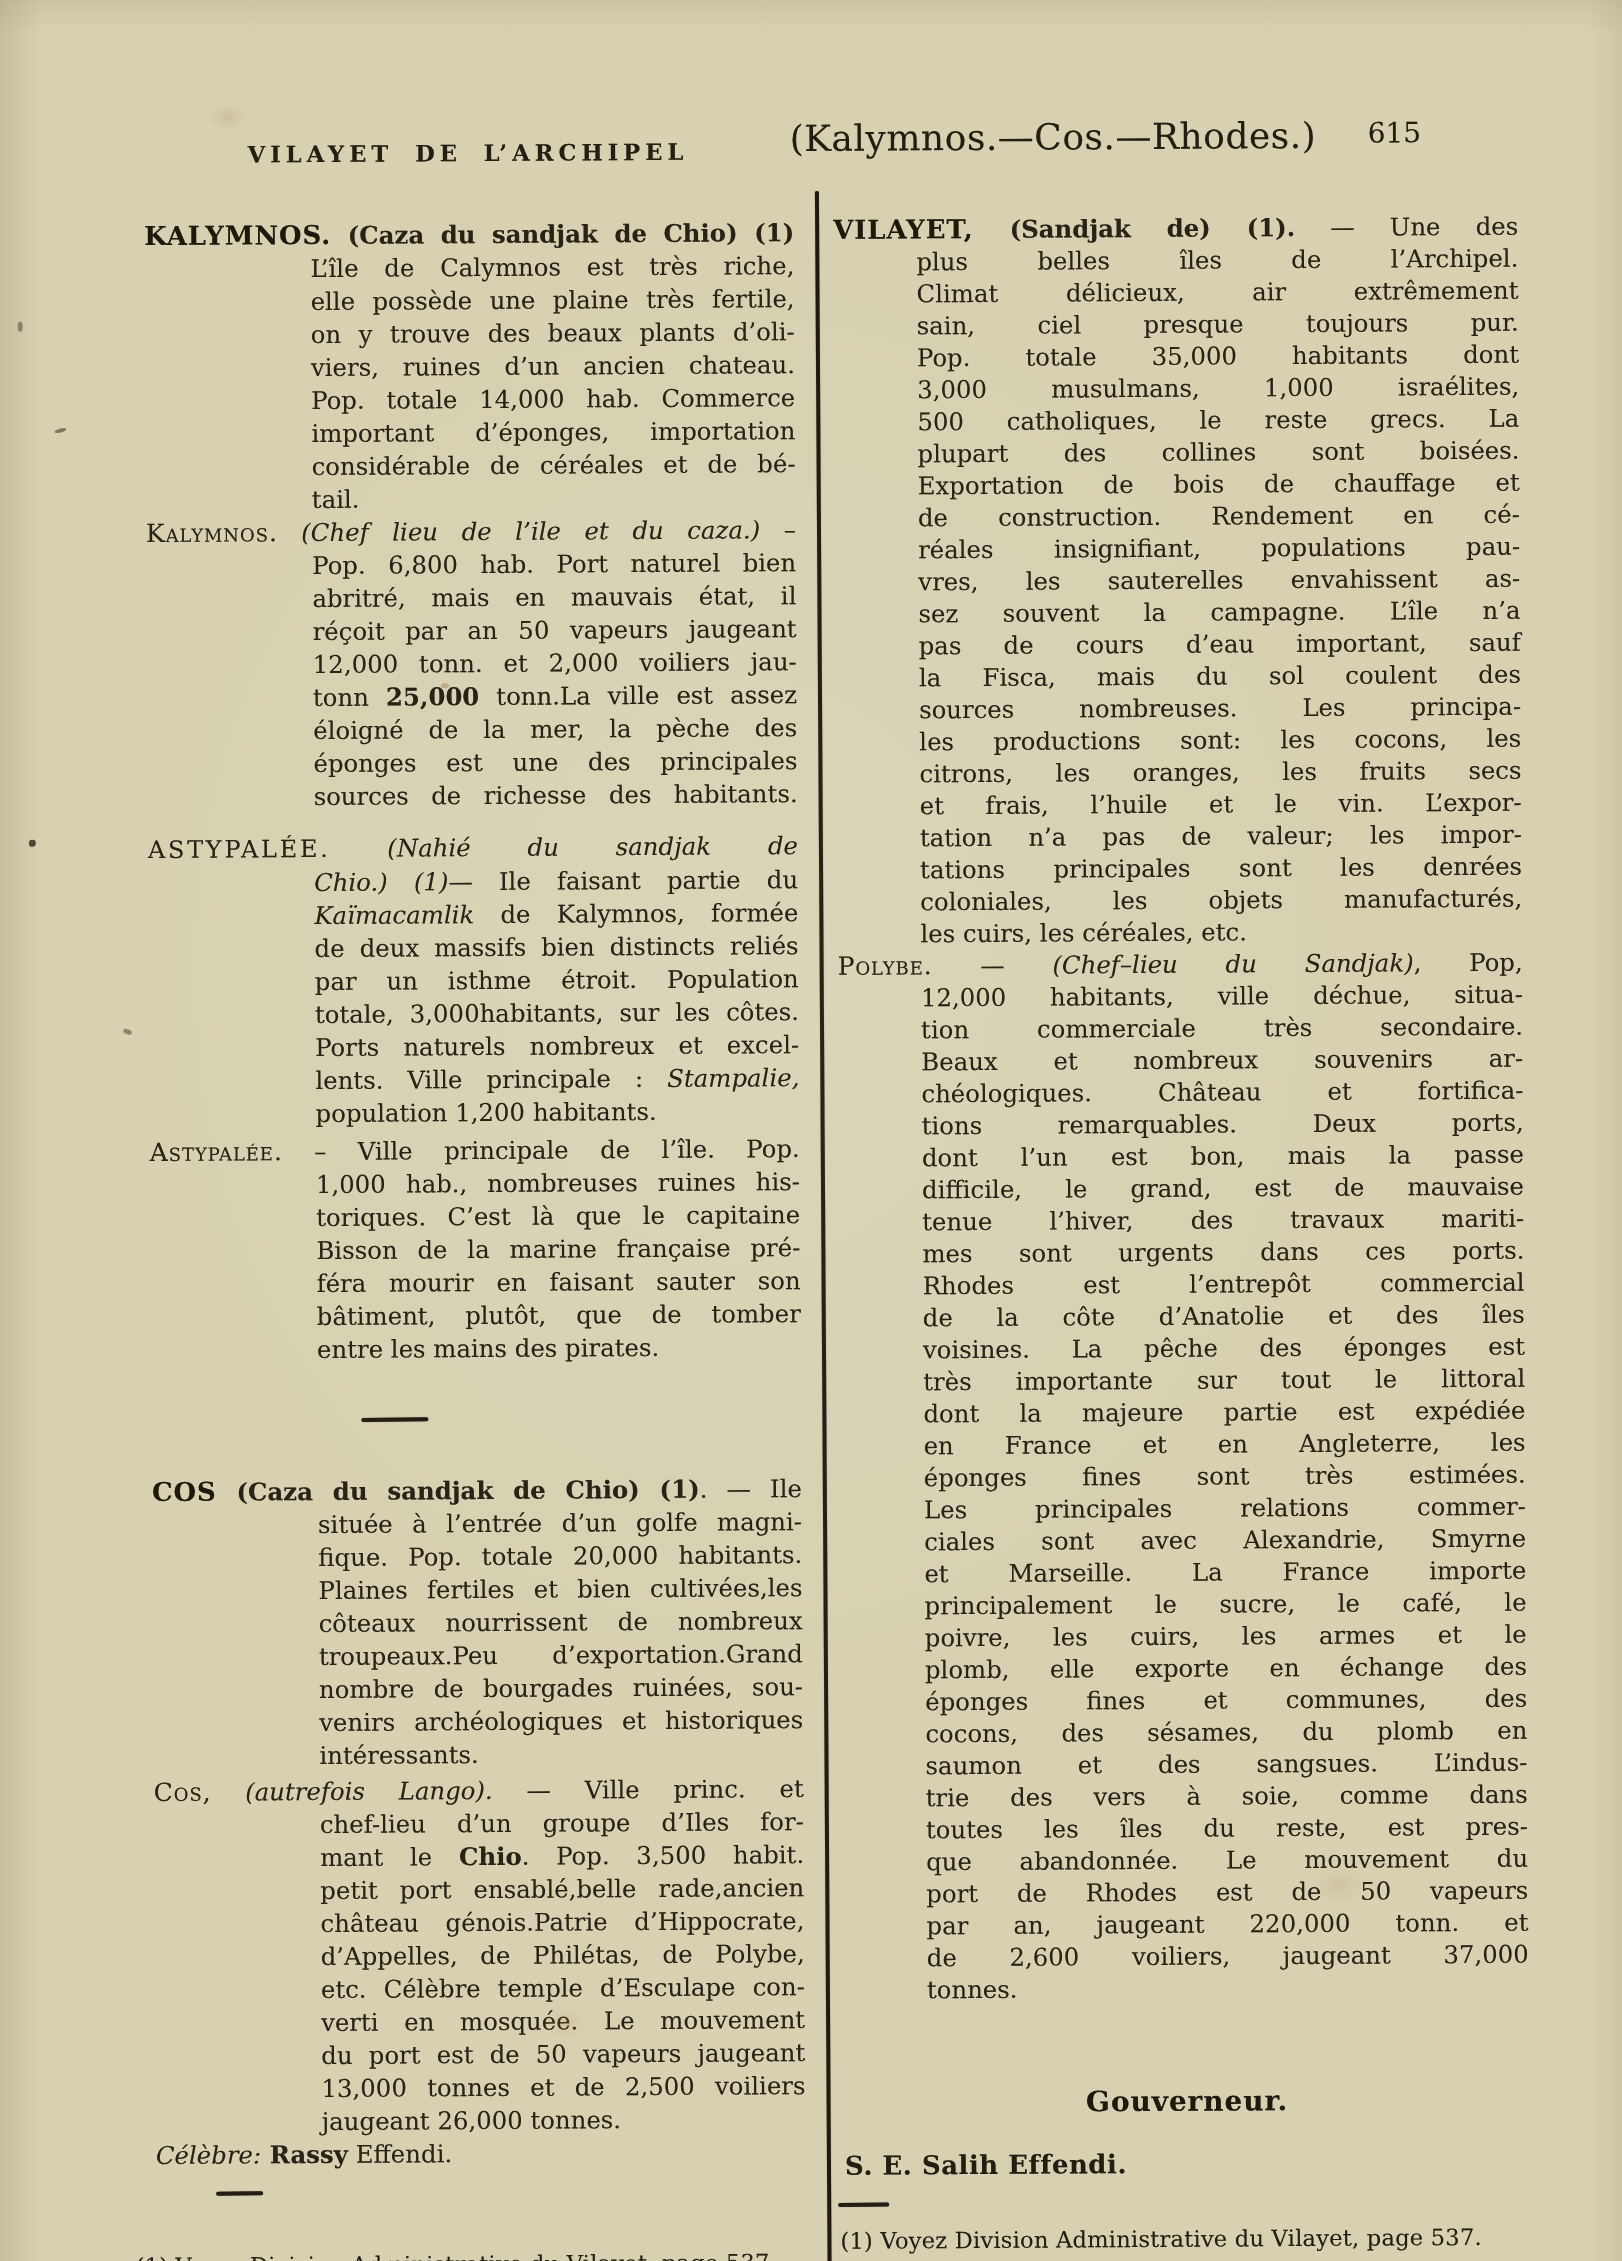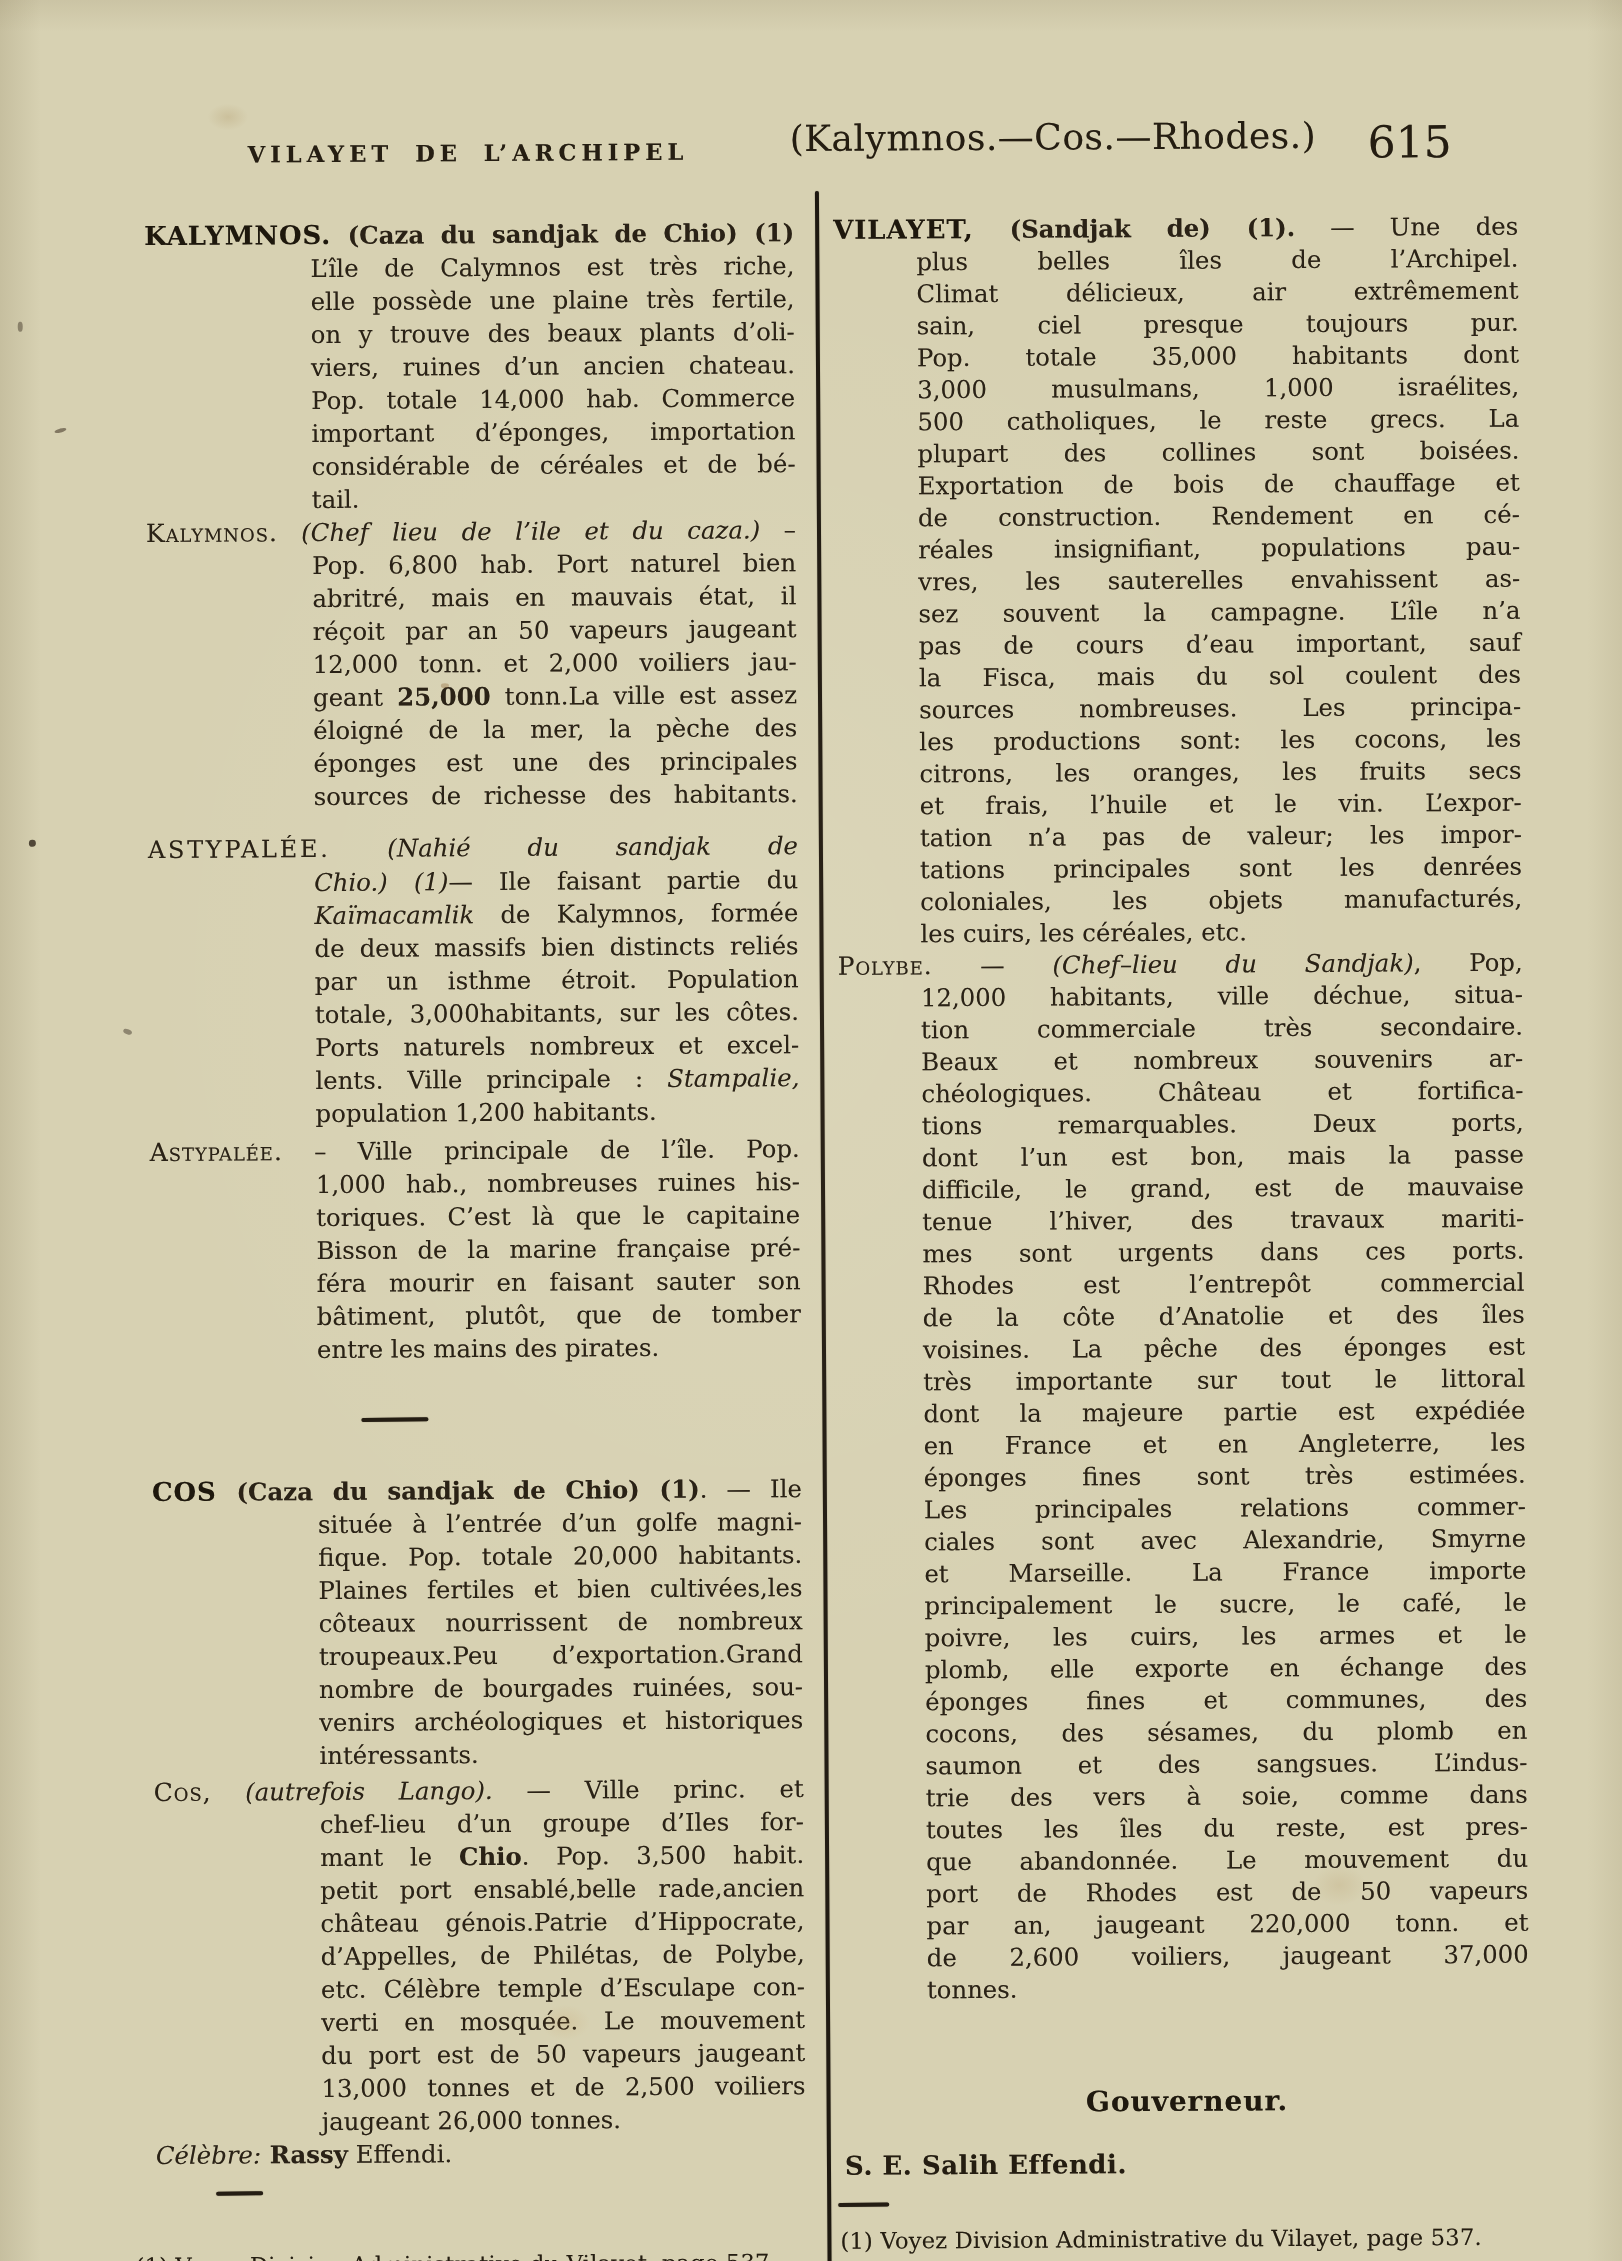--- a/index.html
+++ b/index.html
@@ -32,21 +32,21 @@
     white-space: nowrap;
   }
   .section-title {
     position: absolute; left: 795px; top: 118px;
     font-size: 36px; letter-spacing: 0.5px;
     color: #241d11; white-space: nowrap;
     text-shadow: 0 0 0.5px rgba(40,30,20,0.4);
   }
   .page-number {
     position: absolute; left: 1373px; top: 120px;
-    font-size: 44px; color: #241d11;
+    font-size: 28px; color: #241d11;
     text-shadow: 0 0 0.5px rgba(40,30,20,0.4);
   }
 
   
   .col { position: absolute; font-size: 24.4px; line-height: 33px; }
   .col-left  { left: 149px; top: 216px; width: 650px; --indent: 166px; }
   .col-right { left: 838px; top: 214px; width: 685px; --indent: 83px; line-height: 32px; }
 
   .entry { position: relative; }
 
@@ -157,21 +157,21 @@
           <div class="line"><span>important d’éponges, importation</span></div>
           <div class="line"><span>considérable de céréales et de bé-</span></div>
           <div class="line end"><span>tail.</span></div>
         </div>
         <div class="entry">
           <div class="line first"><span class="seg-sc">Kalymnos.</span><span class="seg-i"> (Chef lieu de l’ile et du caza.)</span><span> –</span></div>
           <div class="line"><span>Pop. 6,800 hab. Port naturel bien</span></div>
           <div class="line"><span>abritré, mais en mauvais état, il</span></div>
           <div class="line"><span>réçoit par an 50 vapeurs jaugeant</span></div>
           <div class="line"><span>12,000 tonn. et 2,000 voiliers jau-</span></div>
-          <div class="line"><span>geant </span><span class="seg-b">25,000</span><span> tonn.La ville est assez</span></div>
+          <div class="line"><span>tonn </span><span class="seg-b">25,000</span><span> tonn.La ville est assez</span></div>
           <div class="line"><span>éloigné de la mer, la pèche des</span></div>
           <div class="line"><span>éponges est une des principales</span></div>
           <div class="line"><span>sources de richesse des habitants.</span></div>
         </div>
         <div class="entry" style="margin-top: 19px;">
           <div class="line first"><span class="seg-caps">ASTYPALÉE.</span><span class="seg-i"> (Nahié du sandjak de</span></div>
           <div class="line"><span class="seg-i">Chio.) (1)</span><span>— Ile faisant partie du</span></div>
           <div class="line"><span class="seg-i">Kaïmacamlik</span><span> de Kalymnos, formée</span></div>
           <div class="line"><span>de deux massifs bien distincts reliés</span></div>
           <div class="line"><span>par un isthme étroit. Population</span></div>

